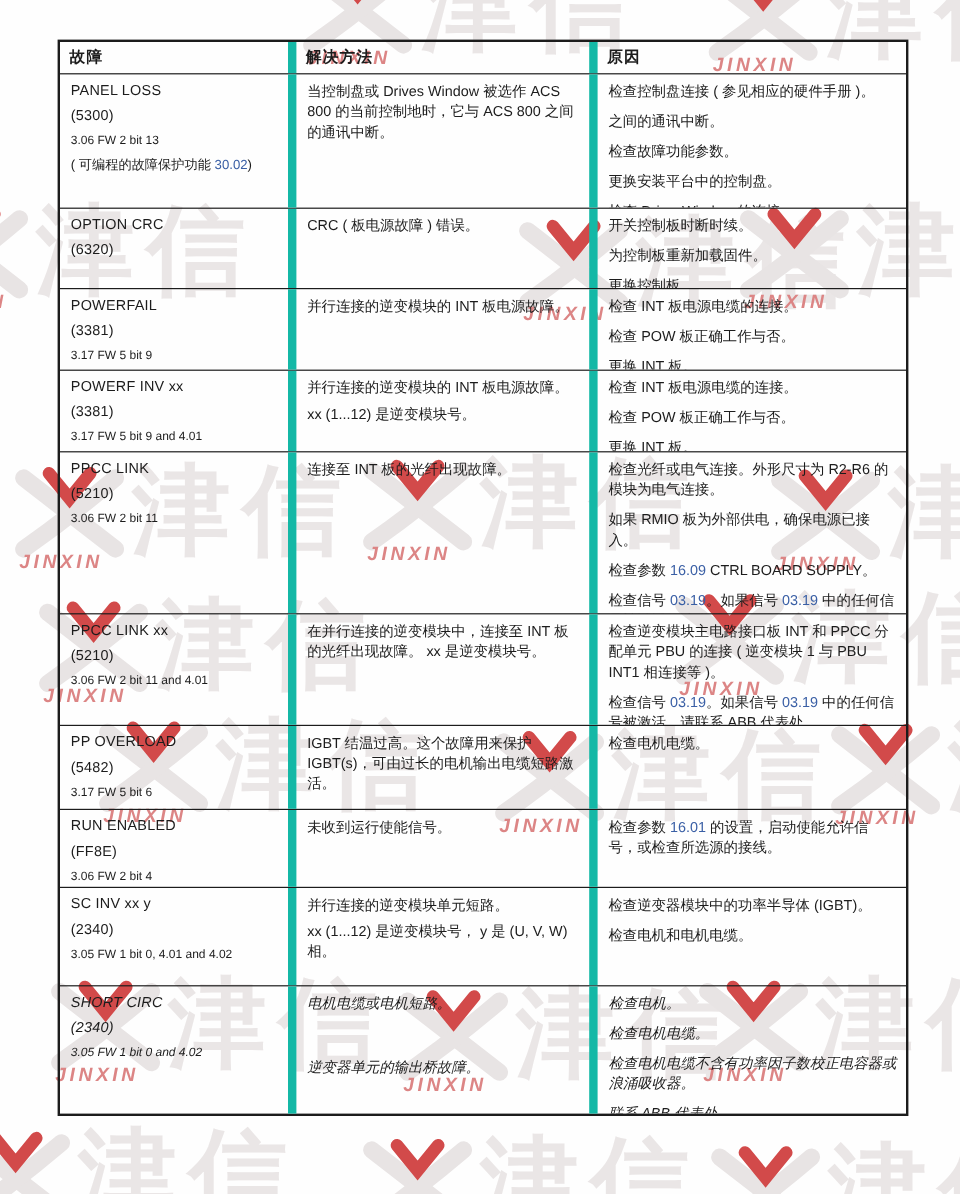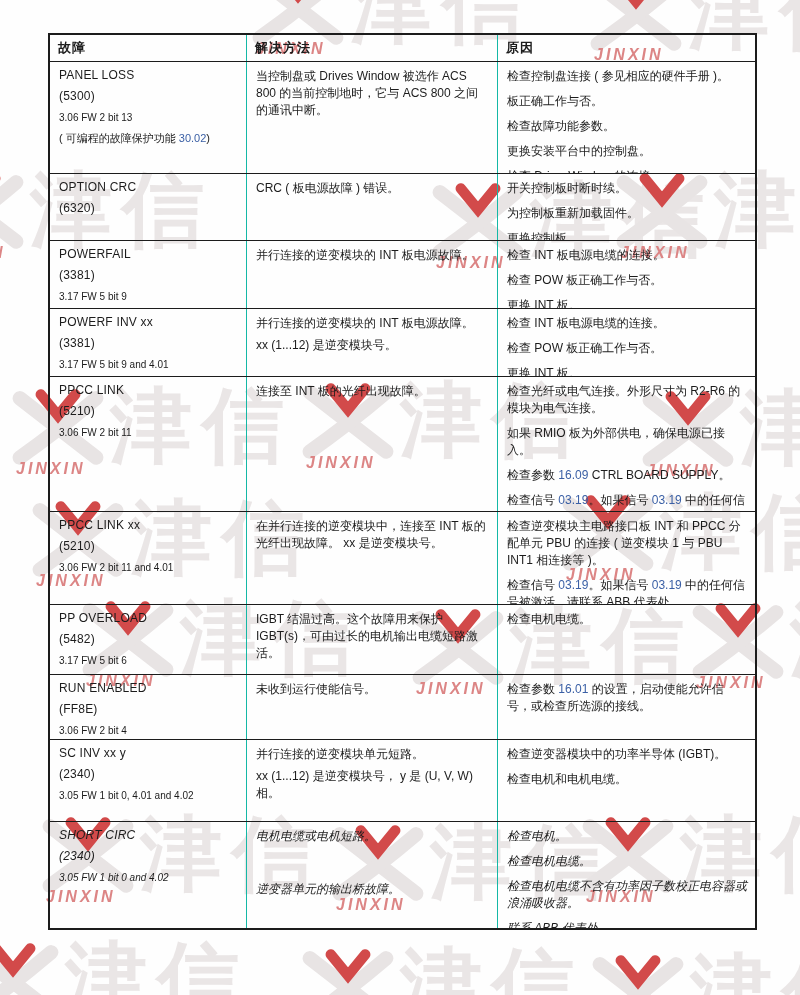--- a/index.html
+++ b/index.html
@@ -30,21 +30,21 @@
   
   .fault-table {
     position: absolute; left: 48px; top: 33px; width: 709px; z-index: 1;
     border: 2px solid #1c1c1c; background: transparent;
   }
   .tr {
     display: grid; grid-template-columns: 197px 251px 1fr;
     border-bottom: 1px solid #1c1c1c;
   }
   .tr:last-child { border-bottom: none; }
-  .th, .td { border-right: 1px solid #14b8a6; overflow: hidden; }
+  .th, .td { border-right: 7px solid #14b8a6; overflow: hidden; }
   .th:last-child, .td:last-child { border-right: none; }
   .tr.head { height: 27px; }
   .th {
     font-size: 13px; font-weight: bold; padding: 4px 8px 3px 8px;
     letter-spacing: 1px;
   }
   .td { padding: 6px 8px 2px 9px; font-size: 12px; line-height: 17px; }
   .p { margin-bottom: 4px; }
   .fault .p { margin-bottom: 6px; line-height: 15px; }
   .fault .p.name { font-size: 12px; letter-spacing: .2px; }
@@ -240,21 +240,21 @@
           <div class="p name"><span>PANEL LOSS</span></div>
           <div class="p name"><span>(5300)</span></div>
           <div class="p fw"><span>3.06 FW 2 bit 13</span></div>
           <div class="p fw2"><span>( 可编程的故障保护功能 </span><span class="link">30.02</span><span>)</span></div>
         </div>
         <div class="td cause">
           <div class="p"><span>当控制盘或 Drives Window 被选作 ACS 800 的当前控制地时，它与 ACS 800 之间的通讯中断。</span></div>
         </div>
         <div class="td sol">
           <div class="p"><span>检查控制盘连接 ( 参见相应的硬件手册 )。</span></div>
-          <div class="p"><span>板正确工作与否。</span></div>
+          <div class="p"><span>之间的通讯中断。</span></div>
           <div class="p"><span>检查故障功能参数。</span></div>
           <div class="p"><span>更换安装平台中的控制盘。</span></div>
           <div class="p"><span>检查 DrivesWindow 的连接。</span></div>
         </div>
       </div>
       <div class="tr" style="height: 67px;">
         <div class="td fault">
           <div class="p name"><span>OPTION CRC</span></div>
           <div class="p name"><span>(6320)</span></div>
         </div>

